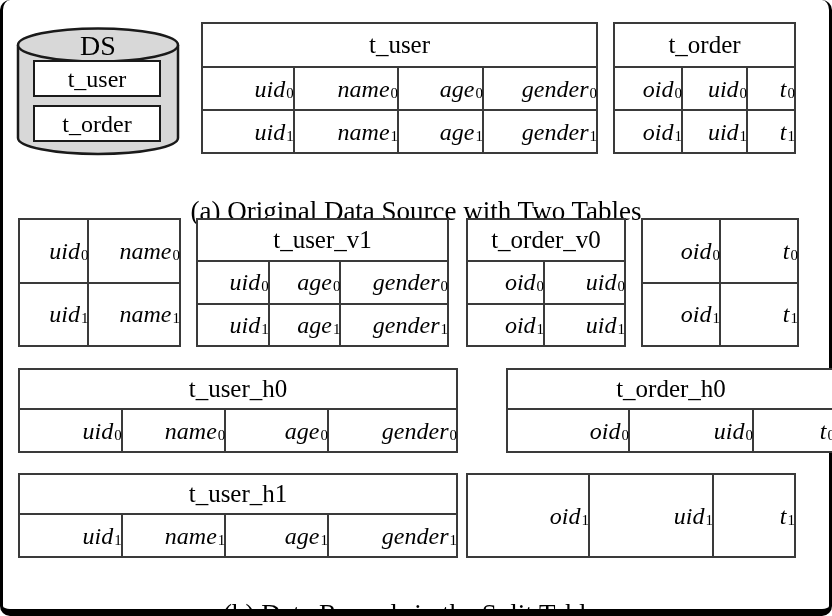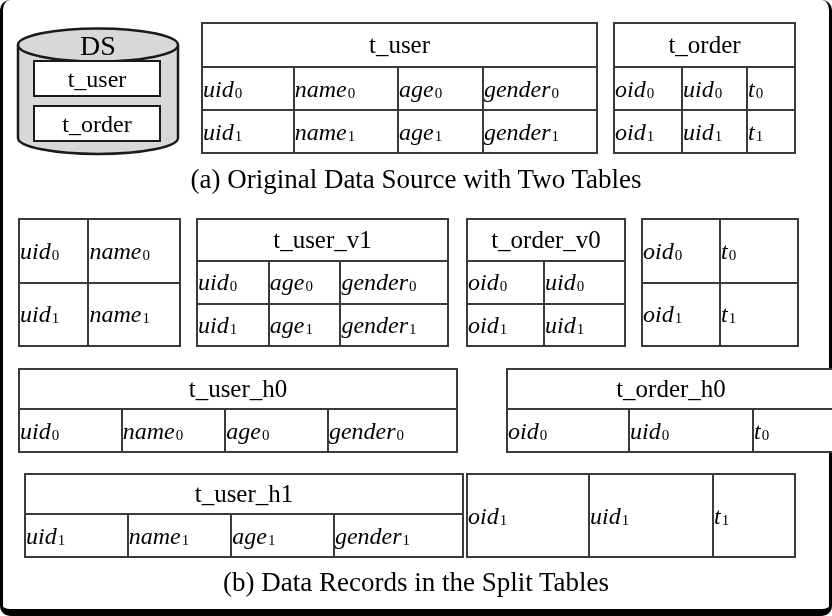--- a/index.html
+++ b/index.html
@@ -43,21 +43,21 @@
     flex: 1 1 0;
     display: flex;
     box-sizing: border-box;
     border-bottom: 2px solid #3a3a3a;
   }
   .tbl-row:last-child { border-bottom: none; }
   .tbl-cell {
     flex-basis: 0;
     box-sizing: border-box;
     border-right: 2px solid #3a3a3a;
-    display: flex; align-items: center; justify-content: flex-start;
+    display: flex; align-items: center; justify-content: flex-end;
     font-size: 24px;
     line-height: 1;
   }
   .tbl-cell:last-child { border-right: none; }
   .tbl-cell i { font-style: italic; }
   .tbl-cell sub {
     font-style: normal;
     font-size: 15px;
     line-height: 0;
     position: relative;
@@ -95,20 +95,21 @@
   .ds-box-user  { top: 35px; }
   .ds-box-order { top: 80px; }
 
   
   .caption {
     position: absolute;
     left: 0; width: 100%;
     text-align: center;
     font-size: 27px;
     line-height: 1.1;
+    margin-top: 32px;
   }
   .caption-a { top: 165px; }
   .caption-b { top: 568px; }
 </style>
 </head>
 <body>
 
 <div class="page">
 
   <div class="cylinder">
@@ -325,21 +326,21 @@
           <i>uid</i>
           <sub>0</sub>
         </div>
         <div class="tbl-cell" style="flex-grow: 82;">
           <i>t</i>
           <sub>0</sub>
         </div>
       </div>
     </div>
 
-  <div class="tbl grp-h" style="left:21px; top:473px; width:440px; height:85px;">
+  <div class="tbl grp-h" style="left:15px; top:473px; width:440px; height:85px;">
       <div class="tbl-title">t_user_h1</div>
       <div class="tbl-row">
         <div class="tbl-cell" style="flex-grow: 103;">
           <i>uid</i>
           <sub>1</sub>
         </div>
         <div class="tbl-cell" style="flex-grow: 104;">
           <i>name</i>
           <sub>1</sub>
         </div>

